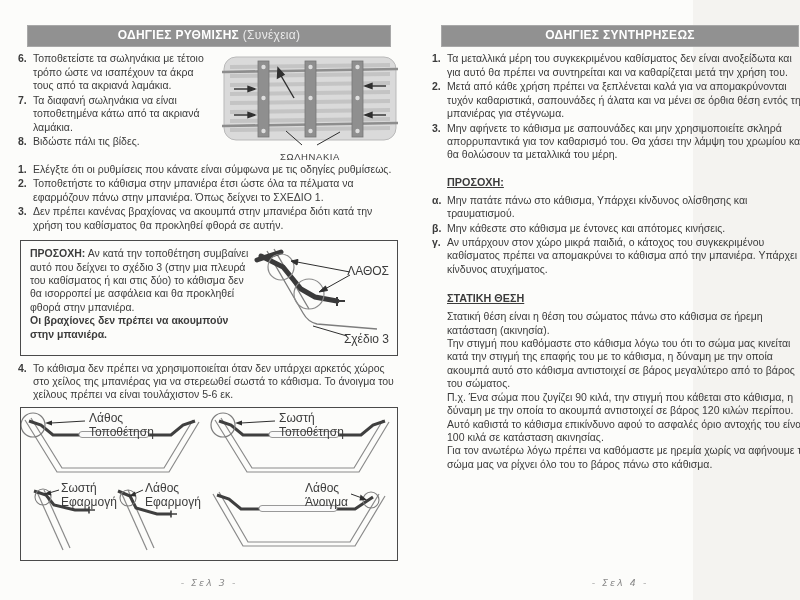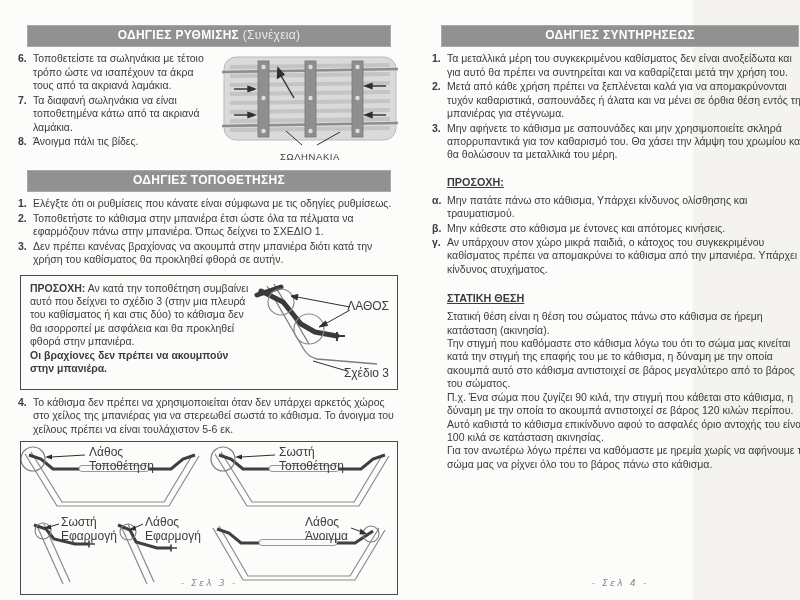--- a/index.html
+++ b/index.html
@@ -98,21 +98,21 @@
         <div class="item">
           <span class="num">6.</span>
           <span class="txt">Τοποθετείστε τα σωληνάκια με τέτοιο τρόπο ώστε να ισαπέχουν τα άκρα τους από τα ακριανά λαμάκια.</span>
         </div>
         <div class="item">
           <span class="num">7.</span>
           <span class="txt">Τα διαφανή σωληνάκια να είναι τοποθετημένα κάτω από τα ακριανά λαμάκια.</span>
         </div>
         <div class="item">
           <span class="num">8.</span>
-          <span class="txt">Άνοιγμα πάλι τις βίδες.</span>
+          <span class="txt">Βιδώστε πάλι τις βίδες.</span>
         </div>
       </div>
       <div class="photo-col">
         <svg width="176" height="94" viewBox="0 0 176 94">
           <rect x="2" y="5" width="172" height="83" rx="12" fill="#dadada" stroke="#b9b9b9"></rect>
           <g stroke="#c4c4c4" stroke-width="4">
             <line x1="8" y1="15" x2="168" y2="13"></line>
             <line x1="8" y1="24" x2="168" y2="22"></line>
             <line x1="8" y1="33" x2="168" y2="31"></line>
             <line x1="8" y1="42" x2="168" y2="40"></line>
@@ -155,23 +155,20 @@
           </g>
           <g stroke="#2f2f2f" stroke-width="1" fill="none">
             <line x1="80" y1="93" x2="64" y2="79"></line>
             <line x1="95" y1="93" x2="118" y2="80"></line>
           </g>
         </svg>
         <div class="photo-cap">ΣΩΛΗΝΑΚΙΑ</div>
       </div>
     </div>
 
-    <div class="section-header hdr2">
-      <span>ΟΔΗΓΙΕΣ ΤΟΠΟΘΕΤΗΣΗΣ</span>
-    </div>
 
     <div>
       <div class="item">
         <span class="num">1.</span>
         <span class="txt">Ελέγξτε ότι οι ρυθμίσεις που κάνατε είναι σύμφωνα με τις οδηγίες ρυθμίσεως.</span>
       </div>
       <div class="item">
         <span class="num">2.</span>
         <span class="txt">Τοποθετήστε το κάθισμα στην μπανιέρα έτσι ώστε όλα τα πέλματα να εφαρμόζουν πάνω στην μπανιέρα. Όπως δείχνει το ΣΧΕΔΙΟ 1.</span>
       </div>

